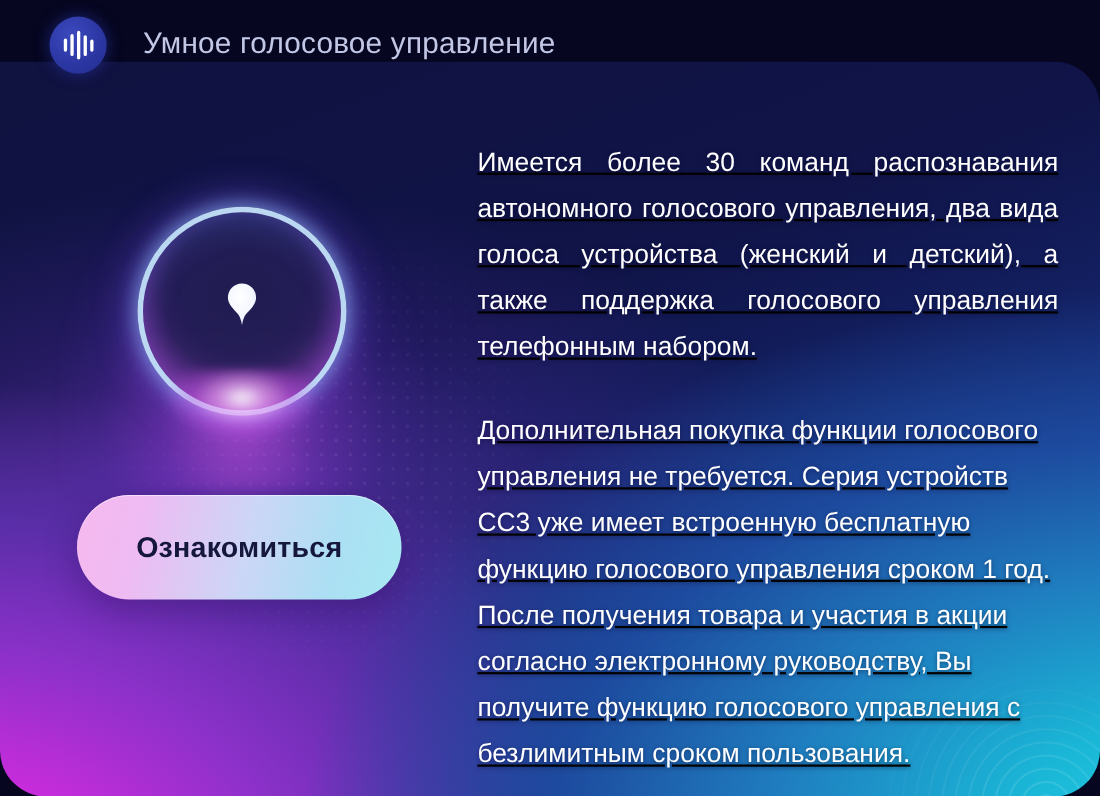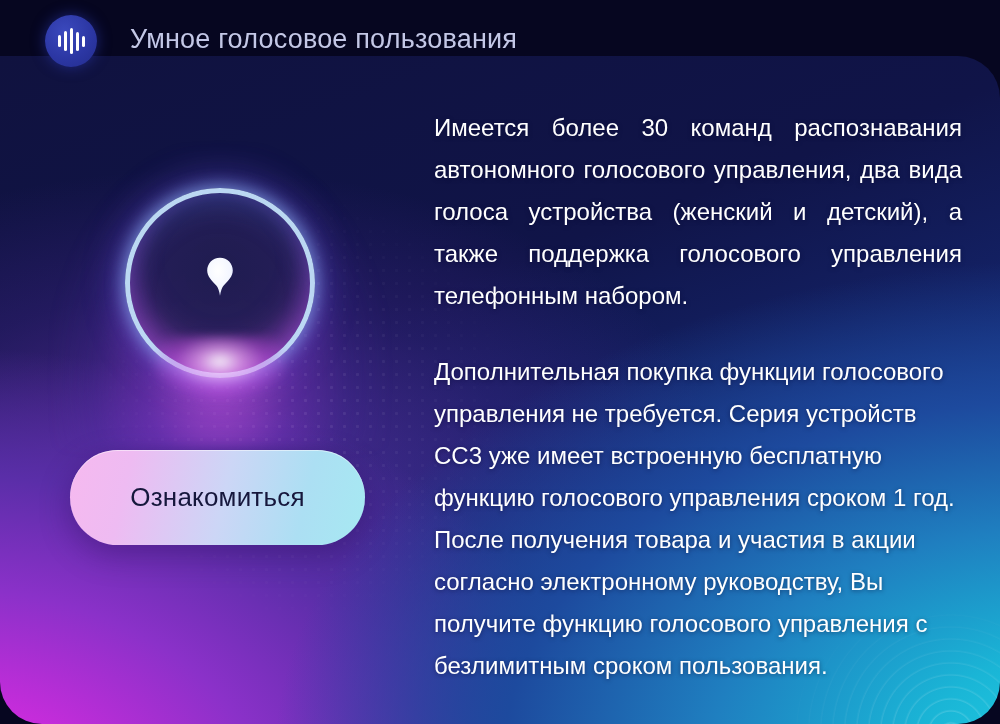--- a/index.html
+++ b/index.html
@@ -177,34 +177,35 @@
     left: 70px;
     top: 450px;
     width: 295px;
     height: 95px;
     border: none;
     border-radius: 48px;
     z-index: 6;
     cursor: pointer;
     font-family: "Liberation Sans", sans-serif;
     font-size: 26px;
-    font-weight: normal;
+    font-weight: bold;
     color: #16173c;
     letter-spacing: 0.2px;
     background: linear-gradient(103deg, #f6b9ef 0%, #eebbf2 20%, #ccd6f6 52%, #acdff3 78%, #a6e9f2 100%);
     box-shadow: 0 10px 30px rgba(40,10,80,0.35), inset 0 1px 0 rgba(255,255,255,0.5);
   }
 
   
   #copy {
     position: absolute;
     left: 434px;
-    top: 107px;
+    top: 127px;
     width: 528px;
     z-index: 6;
+    text-decoration: underline;
   }
   #copy p {
     margin: 0;
     color: #ffffff;
     font-size: 24px;
     line-height: 42px;
     text-align: justify;
     text-justify: inter-word;
     text-shadow: 0 1px 4px rgba(10,10,50,0.5);
   }
@@ -222,21 +223,21 @@
   </div>
 
   <div id="header">
     <div id="brand-icon">
       <i></i>
       <i></i>
       <i></i>
       <i></i>
       <i></i>
     </div>
-    <div id="header-title">Умное голосовое пользования</div>
+    <div id="header-title">Умное голосовое управление</div>
   </div>
 
   <div id="orb-wrap">
     <div id="orb-glow-outer"></div>
     <div id="orb-ring"></div>
     <div id="orb-bottom-flare"></div>
     <svg id="orb-pin" viewBox="0 0 30 42">
       <defs>
         <radialGradient id="pinGrad" cx="42%" cy="34%" r="78%">
           <stop offset="0%" stop-color="#ffffff"></stop>

